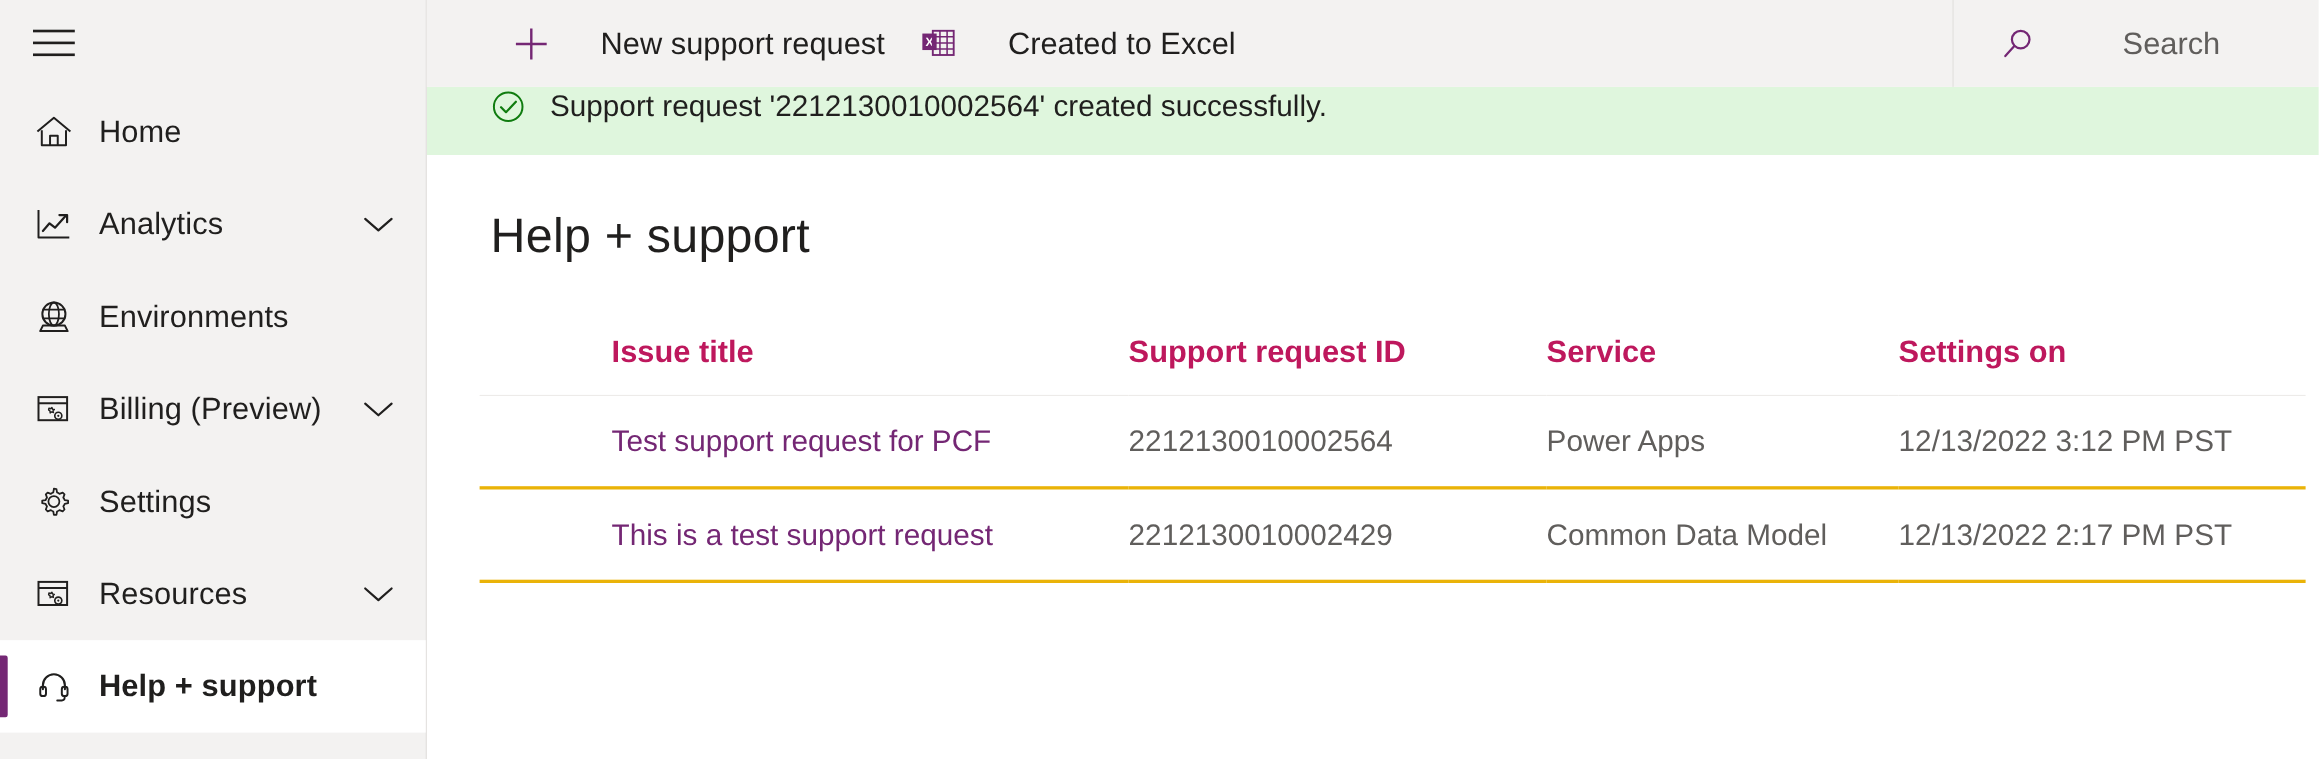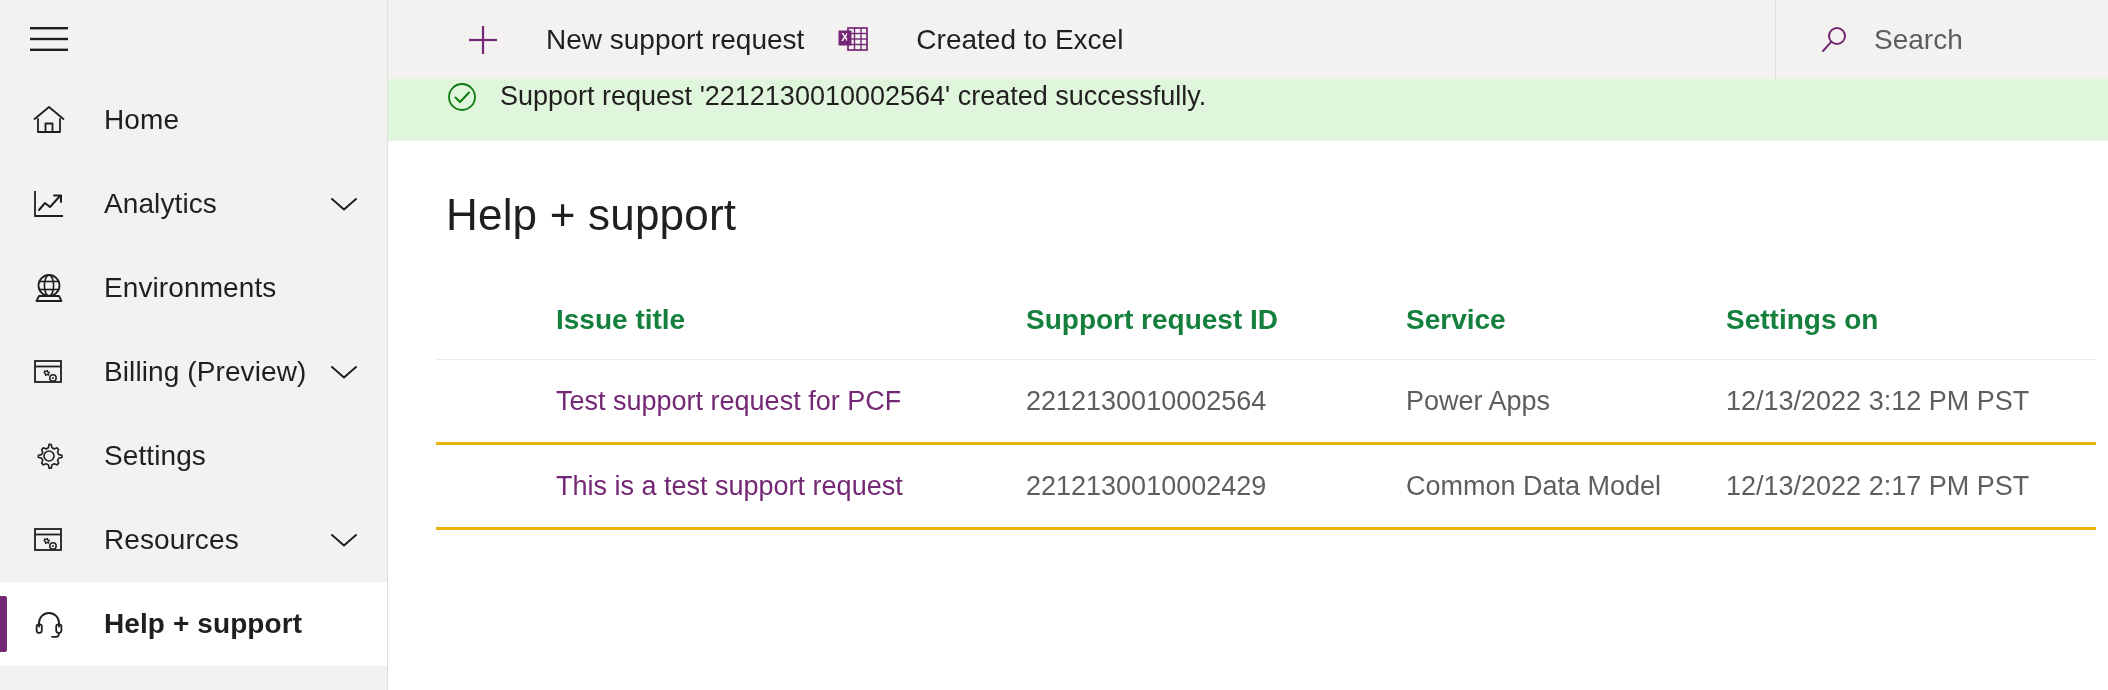--- a/index.html
+++ b/index.html
@@ -74,21 +74,21 @@
     align-items: center;
     justify-content: center;
   }
   .nav-item .nav-icon svg { display: block; }
   .nav-item .nav-label {
     font-size: 28px;
     line-height: 34px;
     font-weight: 400;
     letter-spacing: 0.1px;
     white-space: nowrap;
-    margin-left: 26px;
+    margin-left: 12px;
   }
   .nav-item .chev {
     margin-left: auto;
     display: flex;
     align-items: center;
     justify-content: center;
     width: 34px;
     height: 34px;
   }
   .nav-item.selected {
@@ -178,20 +178,21 @@
     border: none;
     outline: none;
     background: transparent;
     font-family: inherit;
     font-size: 28px;
     line-height: 34px;
     color: #605e5c;
     margin-left: 18px;
     width: 200px;
     padding: 0;
+    text-align: center;
   }
   .search-input::placeholder { color: #605e5c; opacity: 1; }
 
   
   .banner {
     background: #dff6dd;
     min-height: 62px;
     display: flex;
     align-items: flex-start;
     padding-left: 56px;
@@ -237,21 +238,21 @@
     border-collapse: collapse;
     width: calc(100% - 60px);
     margin-left: 48px;
     table-layout: fixed;
   }
   table.req-table th {
     text-align: left;
     font-size: 28px;
     line-height: 34px;
     font-weight: 600;
-    color: #15803d;
+    color: #be185d;
     padding: 0 0 22px 0;
     border-bottom: 1px solid #edebe9;
     vertical-align: bottom;
   }
   table.req-table td {
     font-size: 27px;
     line-height: 34px;
     color: #605e5c;
     padding: 24px 0 24px 0;
     border-bottom: 3px solid #eab308;

